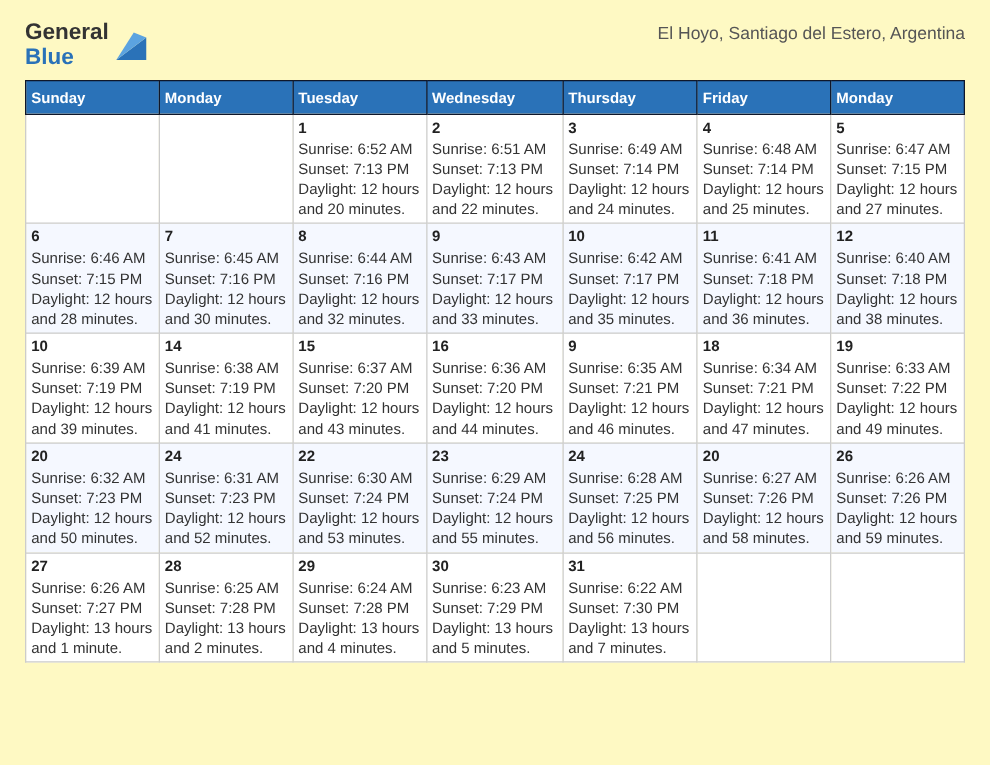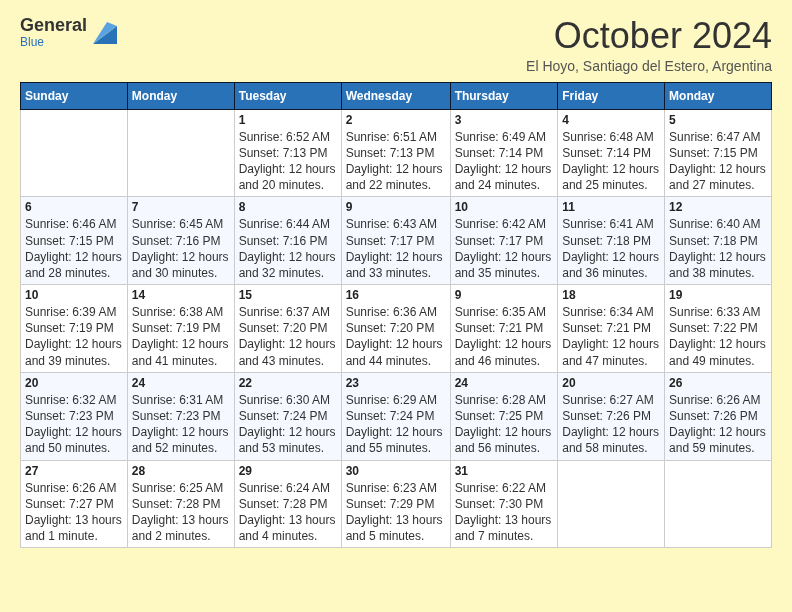--- a/index.html
+++ b/index.html
@@ -31,22 +31,22 @@
       display: flex;
       flex-direction: column;
       line-height: 1.1;
     }
     .logo-general {
       font-size: 18px;
       font-weight: bold;
       color: #333;
     }
     .logo-blue {
-      font-size: 12px;
-      font-weight: normal;
+      font-size: 18px;
+      font-weight: bold;
       color: #2a72b8;
     }
     .logo-icon {
       width: 32px;
       height: 32px;
       margin-left: 2px;
     }
     .title-section {
       text-align: right;
     }
@@ -114,21 +114,20 @@
       <div class="logo-text">
         <span class="logo-general">General</span>
         <span class="logo-blue">Blue</span>
       </div>
       <svg class="logo-icon" viewBox="0 0 32 32" xmlns="http://www.w3.org/2000/svg">
         <polygon points="4,28 28,10 28,28" fill="#2a72b8"></polygon>
         <polygon points="4,28 18,6 28,10" fill="#5ba3e0"></polygon>
       </svg>
     </div>
     <div class="title-section">
-      <div class="month-title">October 2024</div>
       <div class="location">El Hoyo, Santiago del Estero, Argentina</div>
     </div>
   </div>
 
   <table class="calendar">
     <thead>
       <tr>
         <th>Sunday</th>
         <th>Monday</th>
         <th>Tuesday</th>

